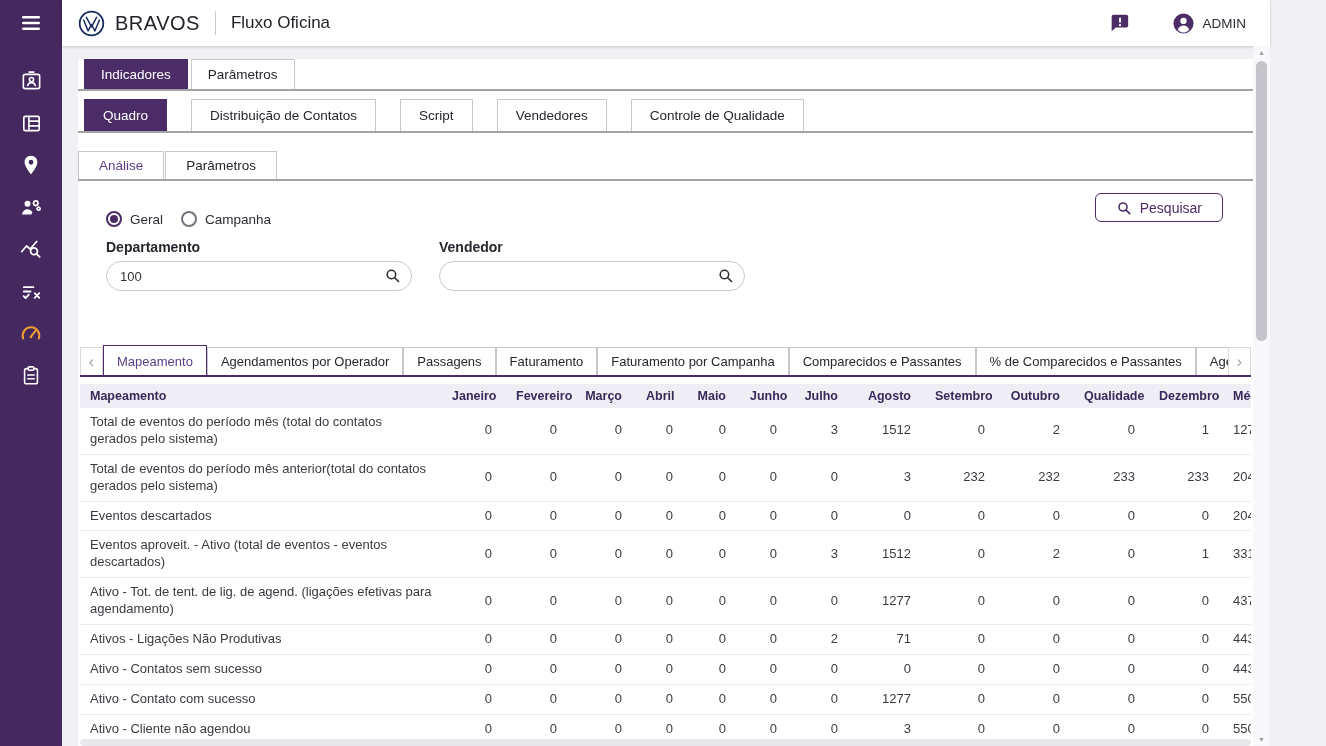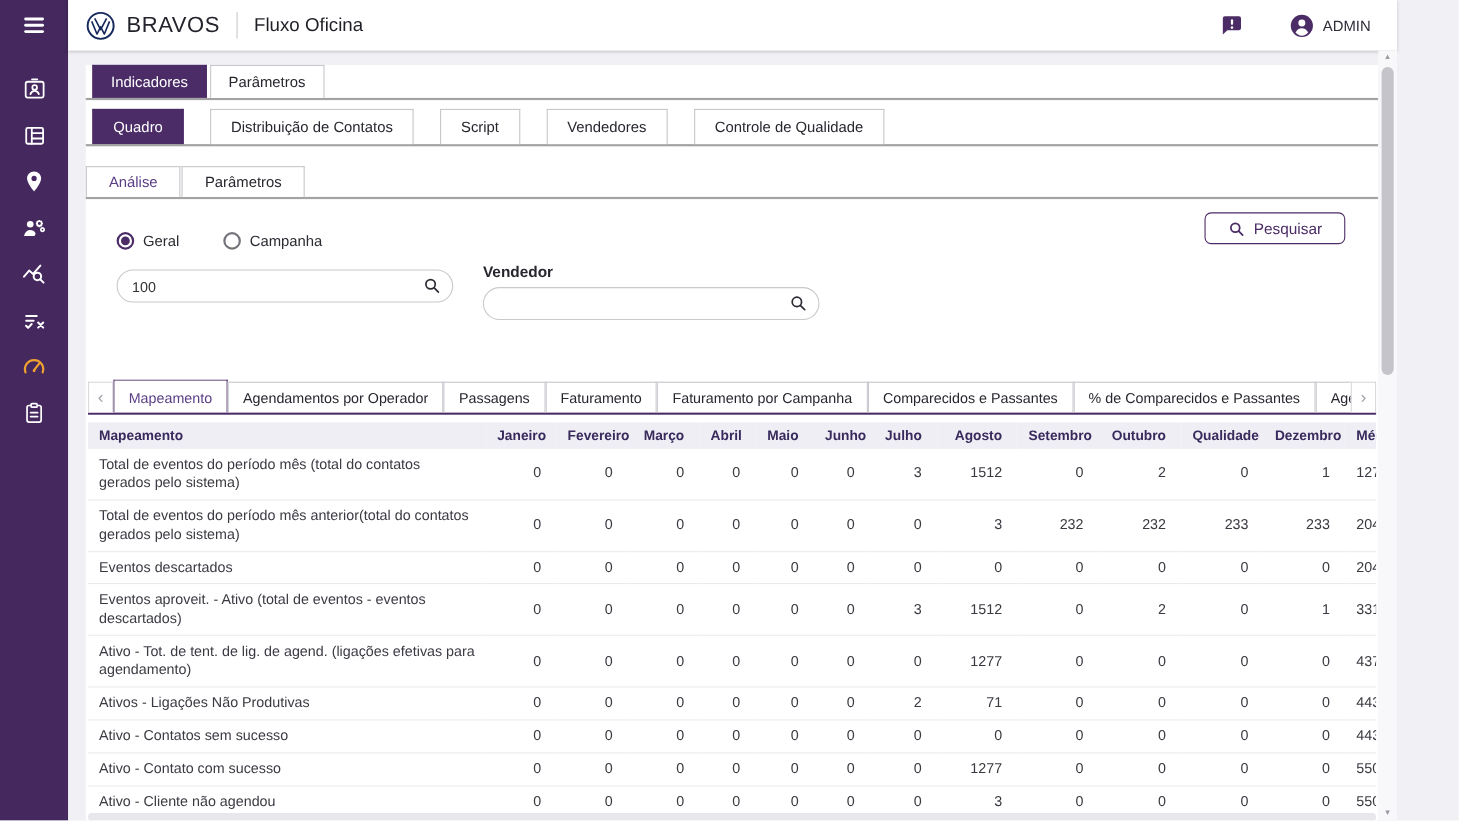--- a/index.html
+++ b/index.html
@@ -43,21 +43,21 @@
   .row3 { margin-top:6px; padding-left:0; }
   .tabs-l3 .tab { padding:6px 20px; margin-right:1px;margin-top:12px; }
   .tabs-l3 .tab.active { color:#5a3d85; }
 
   
   .form-area { position:relative; padding:16px 28px 0; }
   .search-btn { position:absolute; top:12px; right:30px; height:29px; padding:0 20px; background:#fff;
                 border:1.5px solid #4b2c66; border-radius:6px; color:#4b2c66; font-size:14px; font-family:inherit;
                 display:flex; align-items:center; gap:8px; cursor:pointer; }
   .section-label { font-size:15px; color:#5a3d85; }
-  .radio-row { display:flex; align-items:center; gap:40px; margin-top:14px; }
+  .radio-row { display:flex; align-items:center; gap:18px; margin-top:14px; }
   .radio { display:flex; align-items:center; gap:8px; cursor:pointer; font-size:13.5px; color:#2b2b33; }
   .rdot { width:16px; height:16px; border:2px solid #73737b; border-radius:50%; display:inline-flex;
           align-items:center; justify-content:center; flex-shrink:0; }
   .rdot.checked { border-color:#4b2c66; }
   .rdot.checked::after { content:''; width:8px; height:8px; border-radius:50%; background:#4b2c66; }
   .form-grid { display:flex; gap:27px; margin-top:12px; }
   .field { width:306px; }
   .field-label { font-size:14px; color:#26262e; font-weight:bold; }
   .input-wrap { position:relative; margin-top:6px; }
   .input-wrap input { width:100%; height:30px; border:1px solid #c9c9ce; border-radius:15px;
@@ -239,20 +239,21 @@
               <span>Geral</span>
             </label>
             <label class="radio">
               <span class="rdot"></span>
               <span>Campanha</span>
             </label>
           </div>
 
           <div class="form-grid">
             <div class="field">
+              <div class="field-label">Departamento</div>
               <div class="input-wrap">
                 <input type="text" value="100" style="">
                 <svg class="input-search-icon" width="17" height="17" viewBox="0 0 24 24" fill="none" stroke="#2c2c34" stroke-width="2.2" stroke-linecap="round">
                   <circle cx="10.5" cy="10.5" r="6"></circle>
                   <line x1="15.2" y1="15.2" x2="20.5" y2="20.5"></line>
                 </svg>
               </div>
             </div>
             <div class="field">
               <div class="field-label">Vendedor</div>

